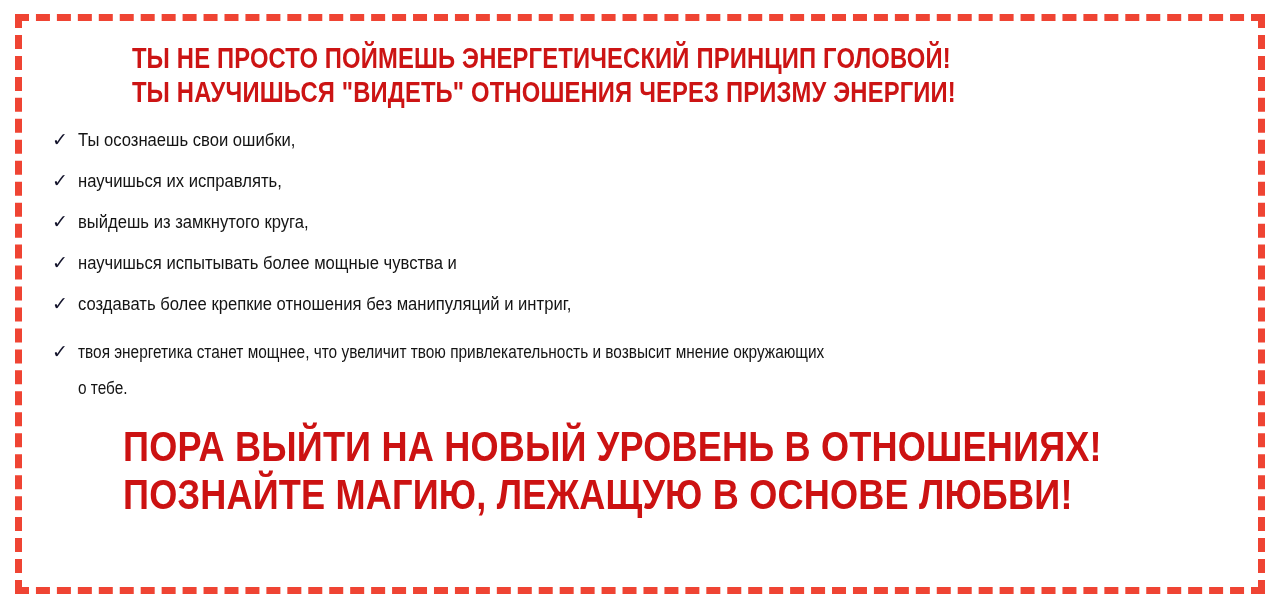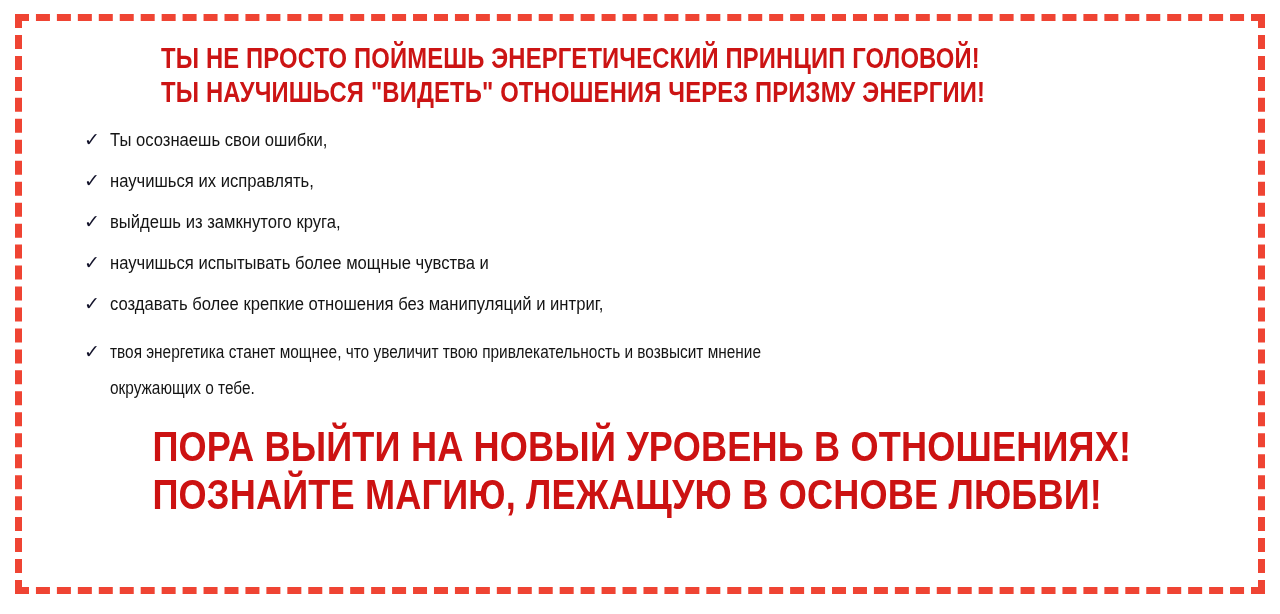--- a/index.html
+++ b/index.html
@@ -32,21 +32,21 @@
   }
 
   
   .content {
     position: absolute;
     left: 0;
     top: 0;
     width: 1024px;
     height: 614px;
     box-sizing: border-box;
-    padding: 44px 84px 0 84px;
+    padding: 44px 84px 0 52px;
   }
 
   
   .headline {
     text-align: center;
     color: #cc1414;
     font-weight: 700;
     font-size: 29px;
     line-height: 29px;
     letter-spacing: 0.2px;

